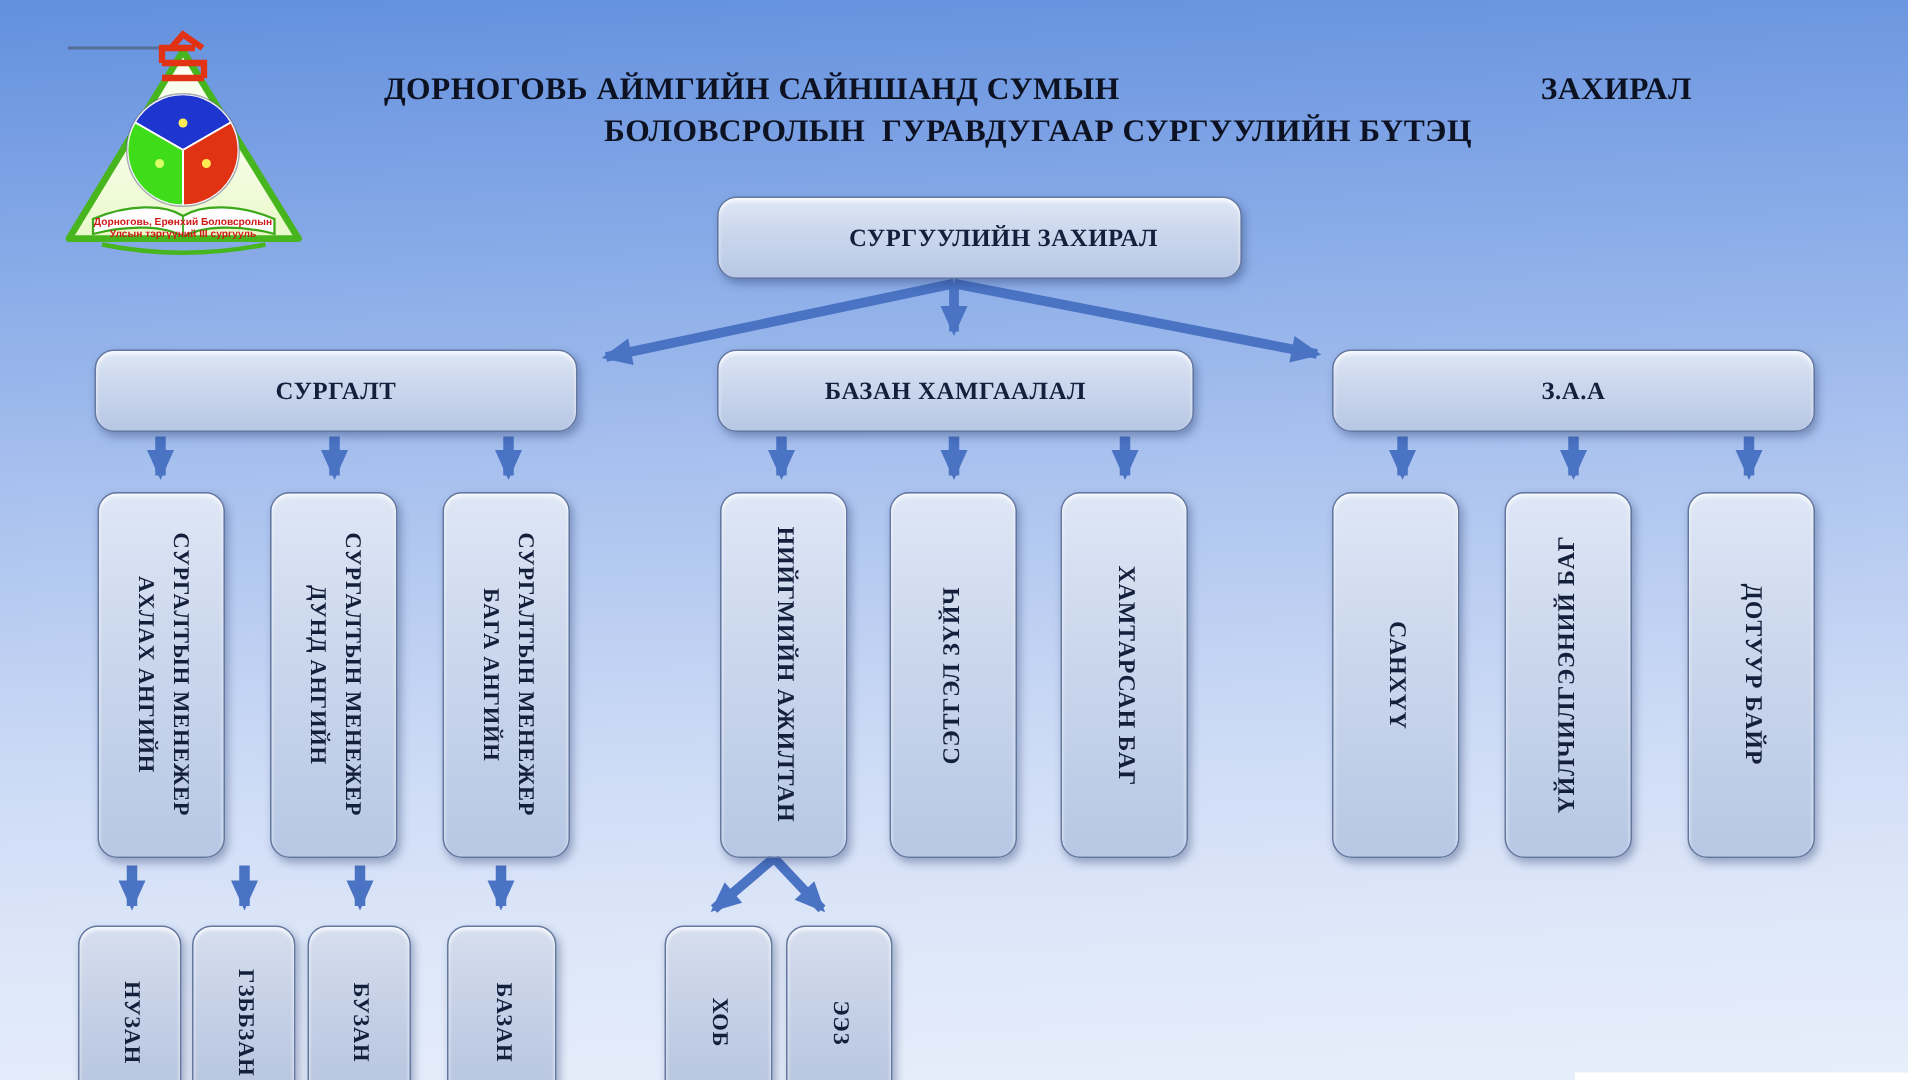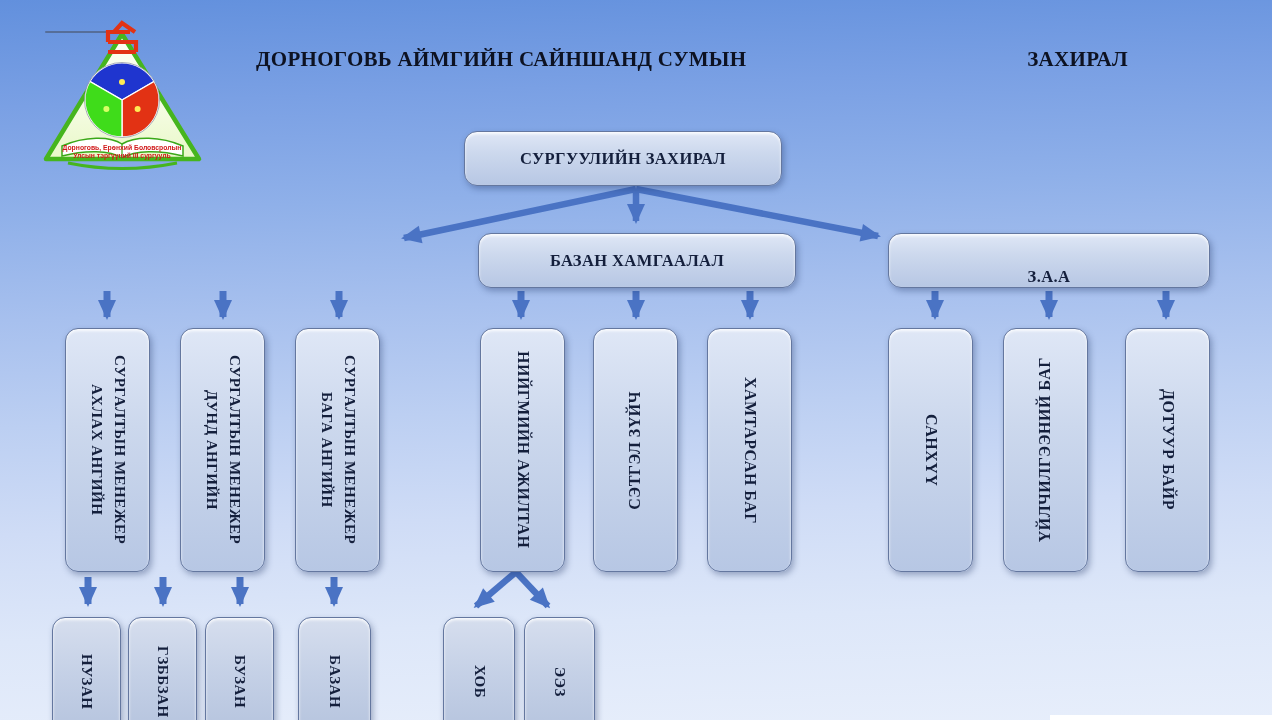--- a/index.html
+++ b/index.html
@@ -76,20 +76,21 @@
     </g>
     <text x="82" y="130" text-anchor="middle" font-family="Liberation Sans, sans-serif" font-size="6.8" font-weight="bold" fill="#d01818">Дорноговь, Ерөнхий Боловсролын</text>
     <text x="82" y="138" text-anchor="middle" font-family="Liberation Sans, sans-serif" font-size="6.8" font-weight="bold" fill="#d01818">Улсын тэргүүний III сургууль</text>
   </svg>
 
   <div class="title">
     <div class="row1">
       <span>ДОРНОГОВЬ АЙМГИЙН САЙНШАНД СУМЫН</span>
       <span>ЗАХИРАЛ</span>
     </div>
+    <div class="row2">БОЛОВСРОЛЫН  ГУРАВДУГААР СУРГУУЛИЙН БҮТЭЦ</div>
   </div>
 
   <svg class="connectors" width="1280" height="720" viewBox="0 0 1280 720">
     <defs>
       <marker id="ah" markerUnits="userSpaceOnUse" markerWidth="22" markerHeight="20" refX="18" refY="10" orient="auto">
         <path d="M1,1 L21,10 L1,19 Z" fill="#4a73c4"></path>
       </marker>
     </defs>
     <g stroke="#4a73c4" stroke-width="6.5" fill="none">
       <path d="M636,189 L404,238" marker-end="url(#ah)"></path>
@@ -108,28 +109,31 @@
       <path d="M935,291 L935,317" marker-end="url(#ah)"></path>
       <path d="M1049,291 L1049,317" marker-end="url(#ah)"></path>
       <path d="M1166,291 L1166,317" marker-end="url(#ah)"></path>
       <path d="M88,577 L88,604" marker-end="url(#ah)"></path>
       <path d="M163,577 L163,604" marker-end="url(#ah)"></path>
       <path d="M240,577 L240,604" marker-end="url(#ah)"></path>
       <path d="M334,577 L334,604" marker-end="url(#ah)"></path>
     </g>
   </svg>
 
-  <div class="box h-node" style="left:464px; top:131px; width:316px;">
+  <div class="box h-node" style="left:478px; top:131px; width:316px;padding-left:32px;">
     <span>СУРГУУЛИЙН ЗАХИРАЛ</span>
   </div>
 
+  <div class="box h-node" style="left:63px; top:233px; width:320px;">
+    <span>СУРГАЛТ</span>
+  </div>
   <div class="box h-node" style="left:478px; top:233px; width:316px;">
     <span>БАЗАН ХАМГААЛАЛ</span>
   </div>
-  <div class="box h-node" style="left:888px; top:233px; width:320px;align-items:flex-end;">
+  <div class="box h-node" style="left:888px; top:233px; width:320px;">
     <span>З.А.А</span>
   </div>
 
   <div class="box v-card" style="left:65px;">
     <div class="vtext">
       <span>АХЛАХ АНГИЙН</span>
       <span>СУРГАЛТЫН МЕНЕЖЕР</span>
     </div>
   </div>
   <div class="box v-card" style="left:180px;">

